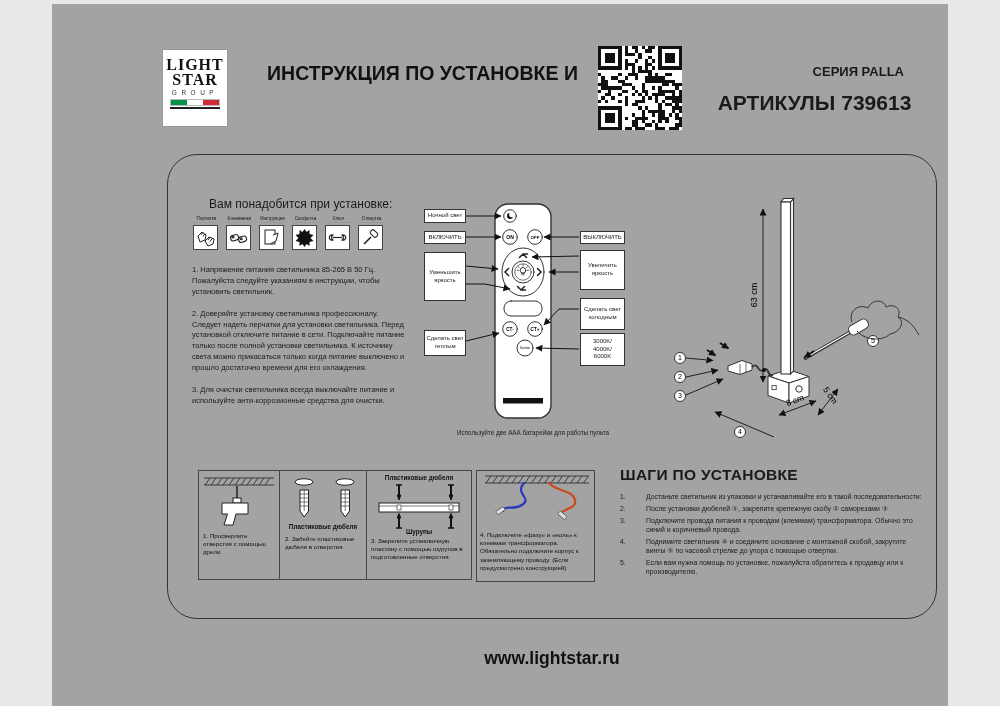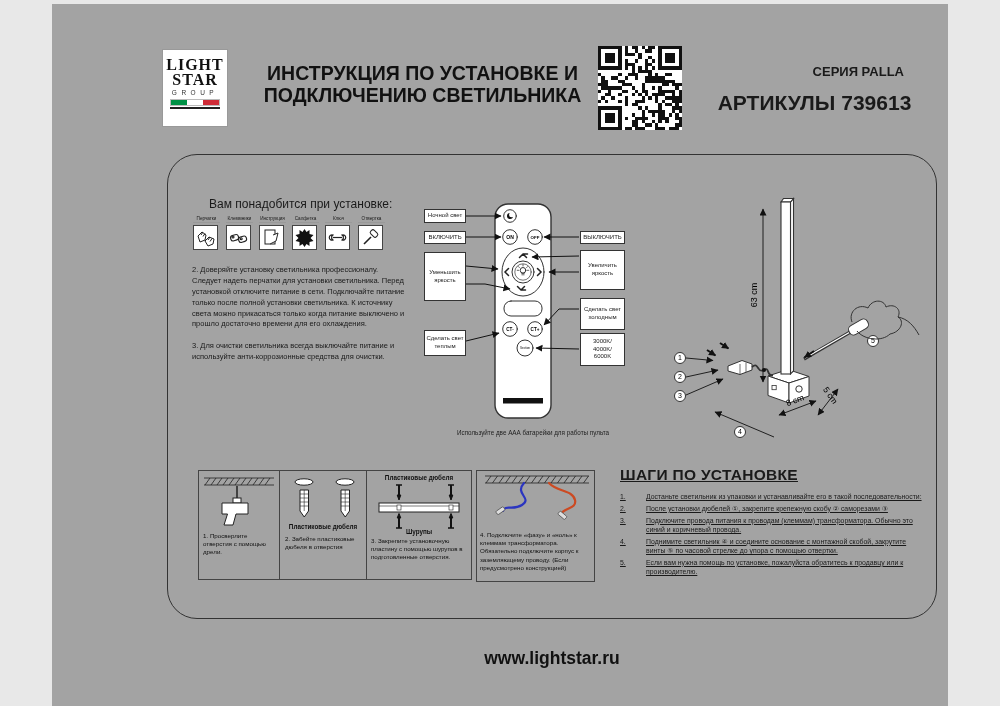--- a/index.html
+++ b/index.html
@@ -41,21 +41,21 @@
            display:flex;align-items:center;justify-content:center;text-align:center;
            font-size:6px;line-height:1.3;padding:1px;}
   .remote-caption{left:392px;top:425px;width:178px;text-align:center;font-size:6.3px;color:#222;}
 
   
   .panel{position:absolute;border:1px solid #444;box-sizing:border-box;background:transparent;}
   .cap{position:absolute;font-size:6.2px;line-height:1.32;color:#111;}
   .plabel{position:absolute;font-size:6.3px;font-weight:bold;text-align:center;color:#111;}
 
   
-  .steps{left:568px;top:462px;width:302px;text-decoration:underline;}
+  .steps{left:568px;top:462px;width:302px;}
   .steps-heading{font-size:15.5px;font-weight:bold;letter-spacing:0.3px;}
   .steps-list{margin-top:8px;}
   .step-row{display:flex;margin-bottom:2.5px;}
   .step-num{width:26px;flex:none;font-size:6.9px;line-height:1.35;}
   .step-text{flex:1;font-size:6.9px;line-height:1.35;}
 
   .footer{left:0;top:644px;width:1000px;text-align:center;font-weight:bold;font-size:17.5px;color:#111;}
 
   .overlay{position:absolute;left:0;top:0;width:1000px;height:706px;z-index:5;pointer-events:none;}
 </style>
@@ -71,21 +71,20 @@
     <div class="flag">
       <i style="background:#009246"></i>
         <i style="background:#ffffff"></i>
         <i style="background:#ce2b37"></i>
     </div>
     <div class="flag-underline"></div>
   </div>
 
   <div class="abs title">
     <div>ИНСТРУКЦИЯ ПО УСТАНОВКЕ И</div>
-    <div>ПОДКЛЮЧЕНИЮ СВЕТИЛЬНИКА</div>
   </div>
 
   <svg class="abs" style="left:546px;top:42px;" width="84" height="84" viewBox="0 0 25 25" shape-rendering="crispEdges">
     <rect x="0" y="0" width="25" height="25" fill="#fff"></rect>
     <g id="qr-mods">
         <rect x="0" y="0" width="7" height="7" fill="#111"></rect>
         <rect x="1" y="1" width="5" height="5" fill="#fff"></rect>
         <rect x="2" y="2" width="3" height="3" fill="#111"></rect>
         <rect x="18" y="0" width="7" height="7" fill="#111"></rect>
         <rect x="19" y="1" width="5" height="5" fill="#fff"></rect>
@@ -367,20 +366,21 @@
         <g stroke="#222">
           <path d="M4,17 L11,10" stroke-width="1.6" fill="none"></path>
           <rect x="10" y="4" width="8" height="5" rx="2" transform="rotate(45 14 6.5)" fill="#fff" stroke-width="1"></rect>
         </g>
           </svg>
         </div>
     </div>
   </div>
 
   <div class="abs warnings">
+    <p>1. Напряжение питания светильника 85-265 В 50 Гц. Пожалуйста следуйте указаниям в инструкции, чтобы установить светильник.</p>
     <p>2. Доверяйте установку светильника профессионалу. Следует надеть перчатки для установки светильника. Перед установкой отключите питание в сети. Подключайте питание только после полной установки светильника. К источнику света можно прикасаться только когда питание выключено и прошло достаточно времени для его охлаждения.</p>
     <p>3. Для очистки светильника всегда выключайте питание и используйте анти-коррозионные средства для очистки.</p>
   </div>
 
   <div class="callout" style="left:372px;top:205px;width:42px;height:14px;">Ночной свет</div>
   <div class="callout" style="left:372px;top:227px;width:42px;height:13px;">ВКЛЮЧИТЬ</div>
   <div class="callout" style="left:372px;top:248px;width:42px;height:49px;">Уменьшить яркость</div>
   <div class="callout" style="left:372px;top:326px;width:42px;height:26px;">Сделать свет теплым</div>
   <div class="callout" style="left:528px;top:227px;width:45px;height:13px;">ВЫКЛЮЧИТЬ</div>
   <div class="callout" style="left:528px;top:246px;width:45px;height:40px;">Увеличить яркость</div>

